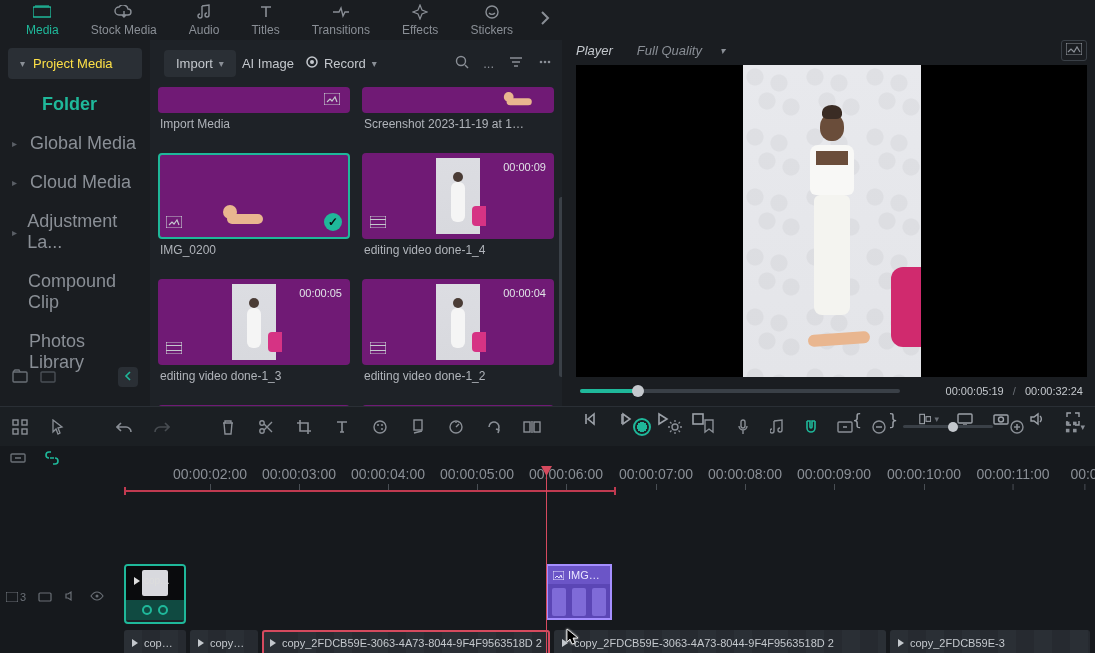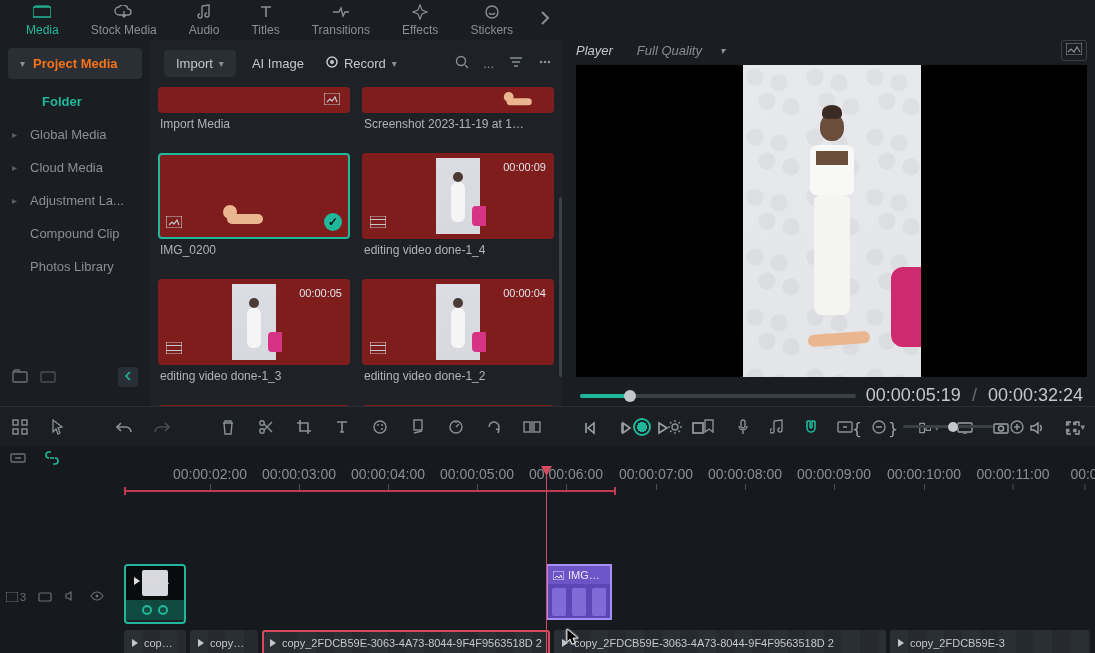--- a/index.html
+++ b/index.html
@@ -14,34 +14,34 @@
 .tabs-forward { color: #8a8f96; font-size: 20px; padding: 0 10px; }
 
 
 .main { display: flex; height: 366px; }
 .sidebar { width: 150px; padding: 8px 0; }
 .sidebar-header { display: flex; align-items: center; padding: 8px 12px; background: #2a2f35; border-radius: 4px; margin: 0 8px 6px 8px; }
 .sidebar-header .chev { font-size: 10px; margin-right: 8px; color: #8a8f96; }
 .sidebar-item { display: flex; align-items: center; padding: 9px 12px; color: #8a8f96; cursor: pointer; }
 .sidebar-item.folder { color: #1fb89a; padding-left: 42px; }
 .sidebar-item .chev { width: 18px; font-size: 10px; color: #5a5f66; }
-.sidebar-item .lbl { font-size: 13px; }
+.sidebar-item .lbl { font-size: 18px; }
 .sidebar-footer { position: absolute; bottom: 260px; left: 0; width: 150px; display: flex; align-items: center; padding: 6px 12px; gap: 12px; }
 .sidebar-footer .collapse { margin-left: auto; background: #2a2f35; border-radius: 4px; padding: 3px 6px; color: #1fb89a; font-size: 12px; }
 
 
 .media-panel { flex: 1; max-width: 412px; background: #1e2227; display: flex; flex-direction: column; }
-.media-toolbar { display: flex; align-items: center; padding: 10px 10px 10px 14px; gap: 10px; }
+.media-toolbar { display: flex; align-items: center; padding: 10px 10px 10px 14px; }
 .mt-btn { display: flex; align-items: center; gap: 6px; color: #c4c8cd; padding: 4px 6px; border-radius: 4px; }
 .import-btn { background: #2a2f35; padding: 6px 12px; }
 .record-btn {}
 .mt-right { margin-left: auto; display: flex; align-items: center; gap: 14px; color: #8a8f96; }
 .media-grid { flex: 1; overflow: hidden; padding: 0 8px; display: grid; grid-template-columns: 1fr 1fr; gap: 18px 12px; align-content: start; position: relative; }
 .media-item { }
-.media-thumb { height: 86px; background: #7f1d1d; border-radius: 4px; position: relative; display: flex; align-items: center; justify-content: center; border: 2px solid transparent; overflow: hidden; }
+.media-thumb { height: 86px; background: #701a75; border-radius: 4px; position: relative; display: flex; align-items: center; justify-content: center; border: 2px solid transparent; overflow: hidden; }
 .media-thumb.selected { border-color: #1fb89a; }
 .media-thumb .dur { position: absolute; top: 6px; right: 6px; font-size: 11px; color: #e0e3e7; }
 .media-thumb .type-icon { position: absolute; bottom: 6px; left: 6px; color: #c4c8cd; }
 .media-thumb .check { position: absolute; bottom: 6px; right: 6px; width: 18px; height: 18px; background: #1fb89a; border-radius: 50%; display: flex; align-items: center; justify-content: center; color: #0a0b0d; font-size: 12px; font-weight: bold; }
 .media-name { font-size: 12px; color: #b0b4ba; padding: 4px 2px; white-space: nowrap; overflow: hidden; text-overflow: ellipsis; }
 .person-thumb { width: 44px; height: 76px; background: linear-gradient(#dcdde2, #d8d9de); position: relative; }
 .person-thumb::before { content: ""; position: absolute; left: 50%; top: 14px; width: 10px; height: 10px; background: #4a3c35; border-radius: 50%; transform: translateX(-50%); }
 .person-thumb::after { content: ""; position: absolute; left: 50%; top: 24px; width: 14px; height: 40px; background: #f5f5f5; border-radius: 6px; transform: translateX(-50%); }
 .pink-accent { position: absolute; right: -6px; bottom: 8px; width: 14px; height: 20px; background: #d63384; border-radius: 4px 0 0 4px; }
 .hand-thumb { width: 60px; height: 24px; position: relative; align-self: flex-end; margin-bottom: 10px; margin-right: 10px; }
@@ -72,21 +72,21 @@
 .person-torso::before { content:""; position:absolute; top:6px; left:6px; right:6px; height:14px; background:#6a4d3a; }
 .person-legs { width: 36px; height: 120px; background: #f4f4f0; margin: 0 auto; border-radius: 6px 6px 8px 8px; }
 .pink-chair { position: absolute; right: -30px; bottom: 30px; width: 60px; height: 80px; background: #d02a6e; border-radius: 12px; }
 .floor-hand { position:absolute; bottom:28px; left:50%; width:80px; height:20px; transform:translateX(-30%);}
 .floor-hand::before { content:""; position:absolute; left:0; top:4px; width:62px; height:12px; background:#e9b68f; border-radius:6px; transform: rotate(-4deg); }
 
 .player-progress { display: flex; align-items: center; gap: 10px; padding: 8px 4px; }
 .prog-track { flex: 1; height: 4px; background: #3a4047; border-radius: 2px; position: relative; max-width: 320px; }
 .prog-fill { position: absolute; left: 0; top: 0; bottom: 0; width: 18%; background: #1fb89a; border-radius: 2px; }
 .prog-thumb { position: absolute; left: 18%; top: 50%; width: 12px; height: 12px; background: #c4c8cd; border-radius: 50%; transform: translate(-50%, -50%); }
-.timecode { font-size: 18px; color: #c4c8cd; margin-left: auto; }
+.timecode { font-size: 11px; color: #c4c8cd; margin-left: auto; }
 .timecode .sep { color: #6a6f76; padding: 0 6px; }
 
 .player-controls { display: flex; align-items: center; gap: 16px; padding: 4px 4px; color: #9ca1a8; }
 .pc-btn { width: 20px; height: 20px; display: flex; align-items: center; justify-content: center; cursor: pointer; }
 .player-controls .spacer { flex: 1; }
 .pc-btn.brace { font-family: monospace; font-size: 16px; }
 
 
 .tl-toolbar { height: 40px; background: #1b1f23; display: flex; align-items: center; padding: 0 10px; gap: 18px; color: #8a8f96; border-top: 1px solid #2a2f35; }
 .tl-toolbar .ico { width: 20px; height: 20px; display: flex; align-items: center; justify-content: center; cursor: pointer; }
@@ -204,21 +204,21 @@
         <path d="M3 3l6 6-6 6" fill="none" stroke="currentColor" stroke-width="2"></path>
       </svg>
   </div>
 </div>
 
 <div class="main">
 
   <div class="sidebar">
     <div class="sidebar-header">
       <span class="chev">▾</span>
-      <span style="font-weight:700;color:#f97316">Project Media</span>
+      <span style="font-weight:400;color:#fde047">Project Media</span>
     </div>
     <div class="sidebar-item folder">
       <span class="lbl" style="font-weight:600">Folder</span>
     </div>
     <div class="sidebar-item">
       <span class="chev">▸</span>
       <span class="lbl">Global Media</span>
     </div>
     <div class="sidebar-item">
       <span class="chev">▸</span>

